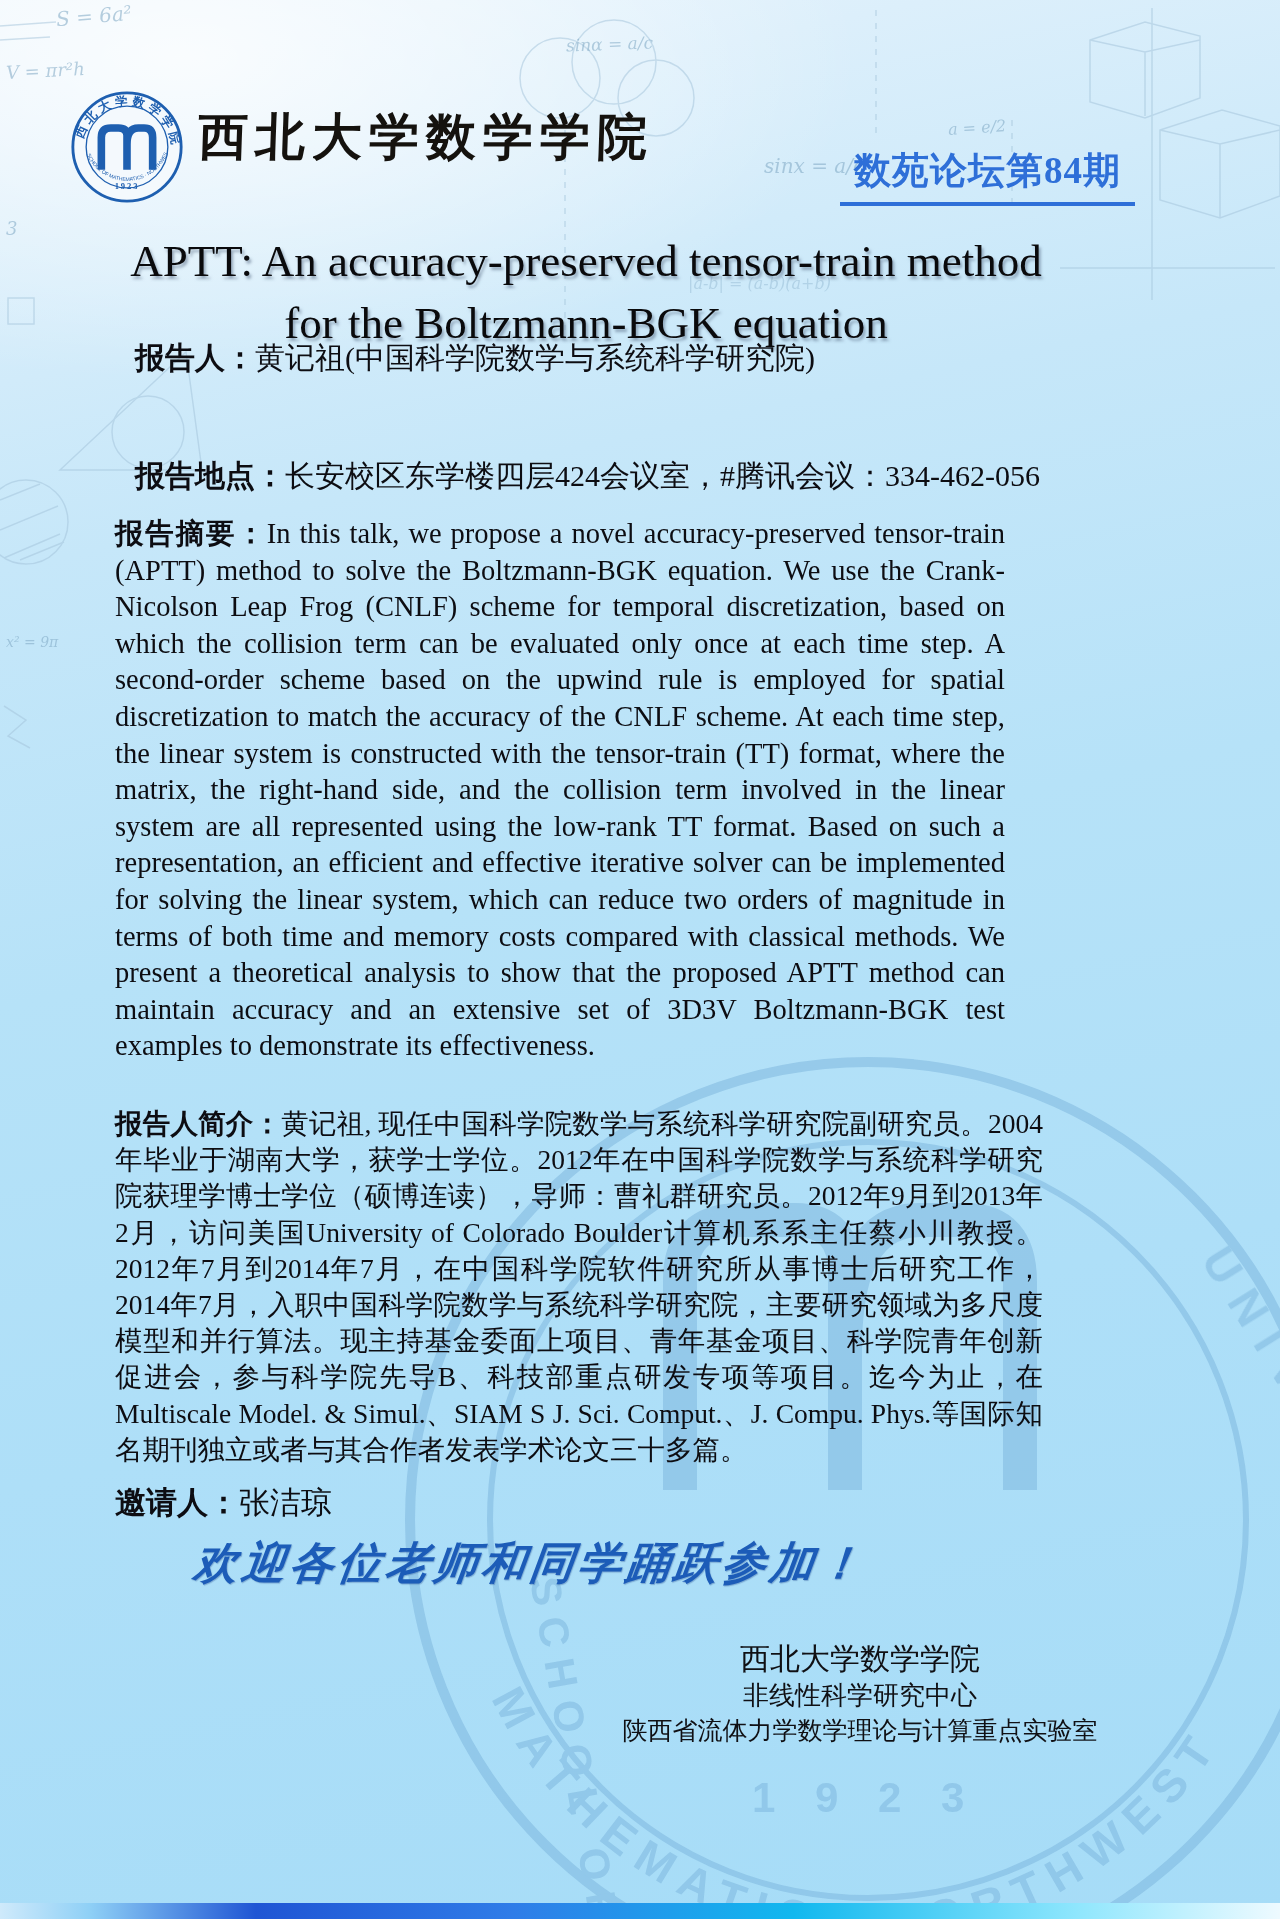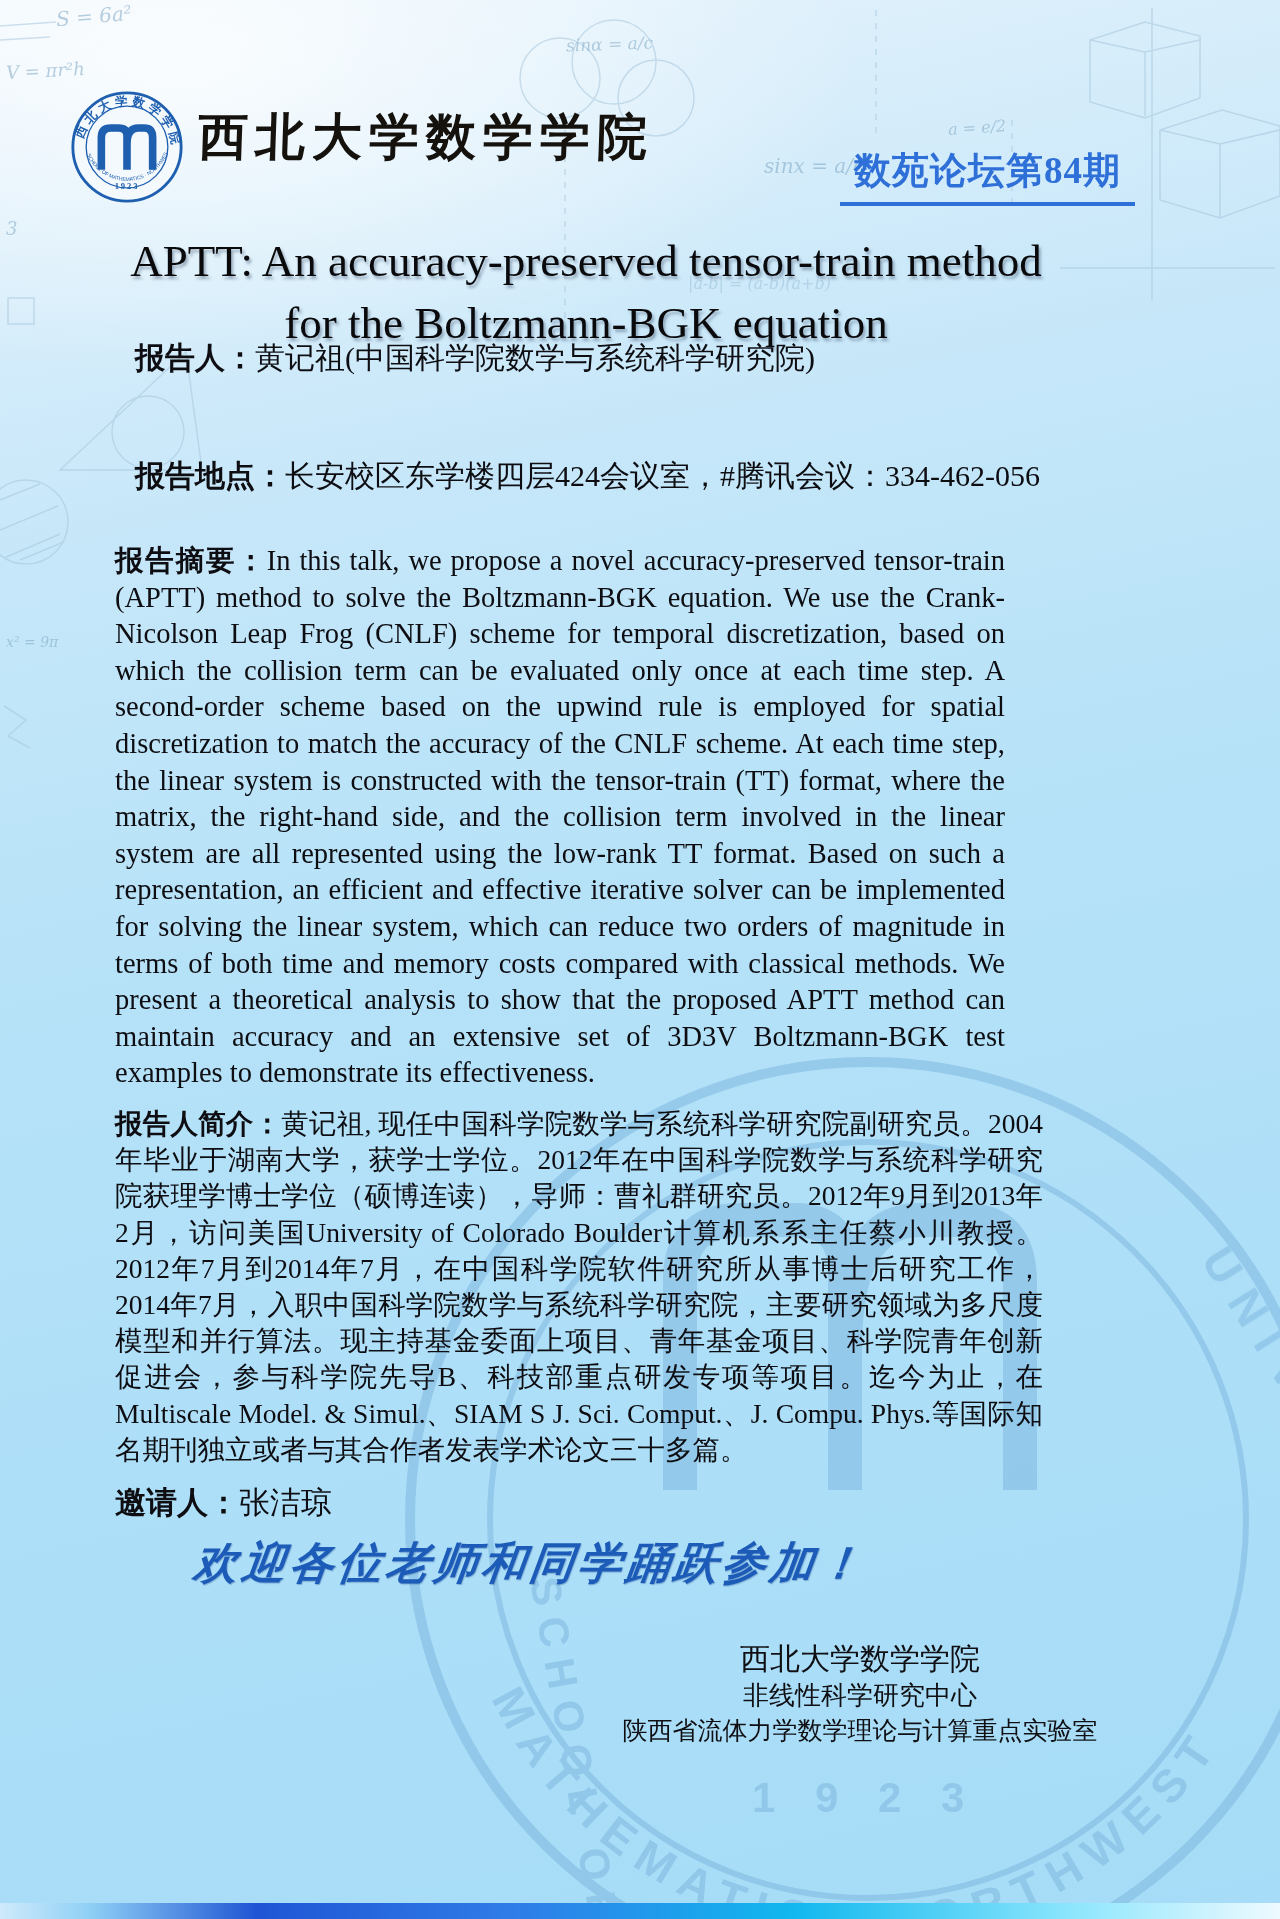--- a/index.html
+++ b/index.html
@@ -38,21 +38,21 @@
          text-shadow:2px 3px 3px rgba(90,110,135,.55);}
   
   .info{position:absolute;left:115px;font-size:30px;color:#0d0d12;white-space:nowrap;}
   .info b{font-weight:700;margin-left:20px;}
   .i-speaker{top:338px;}
   .i-time{top:400px;}
   .i-place{top:456px;}
   
   .para{position:absolute;left:115px;margin:0;text-align:justify;color:#0d0d12;}
   .para b{font-weight:700;}
-  .abstract{top:543px;width:890px;font-size:28.5px;line-height:36.6px;}
+  .abstract{top:516px;width:890px;font-size:28.5px;line-height:36.6px;}
   .bio{top:1106px;width:928px;font-size:27.5px;line-height:36.2px;}
   .inviter{position:absolute;left:115px;top:1482px;font-size:31px;color:#0d0d12;}
   .welcome{position:absolute;left:194px;top:1534px;font-size:44px;font-weight:700;font-style:italic;
            color:var(--welcome_blue,#1c5cb8);letter-spacing:4px;transform:skewX(-7deg);
            text-shadow:1px 1px 1px rgba(30,70,140,.35);}
   .footer{position:absolute;left:560px;top:1640px;width:600px;text-align:center;color:#101014;}
   .footer .f0{font-size:30px;line-height:38px;}
   .footer .f1{font-size:26px;line-height:35px;}
   .footer .f2{font-size:25px;line-height:35px;white-space:nowrap;}
   

